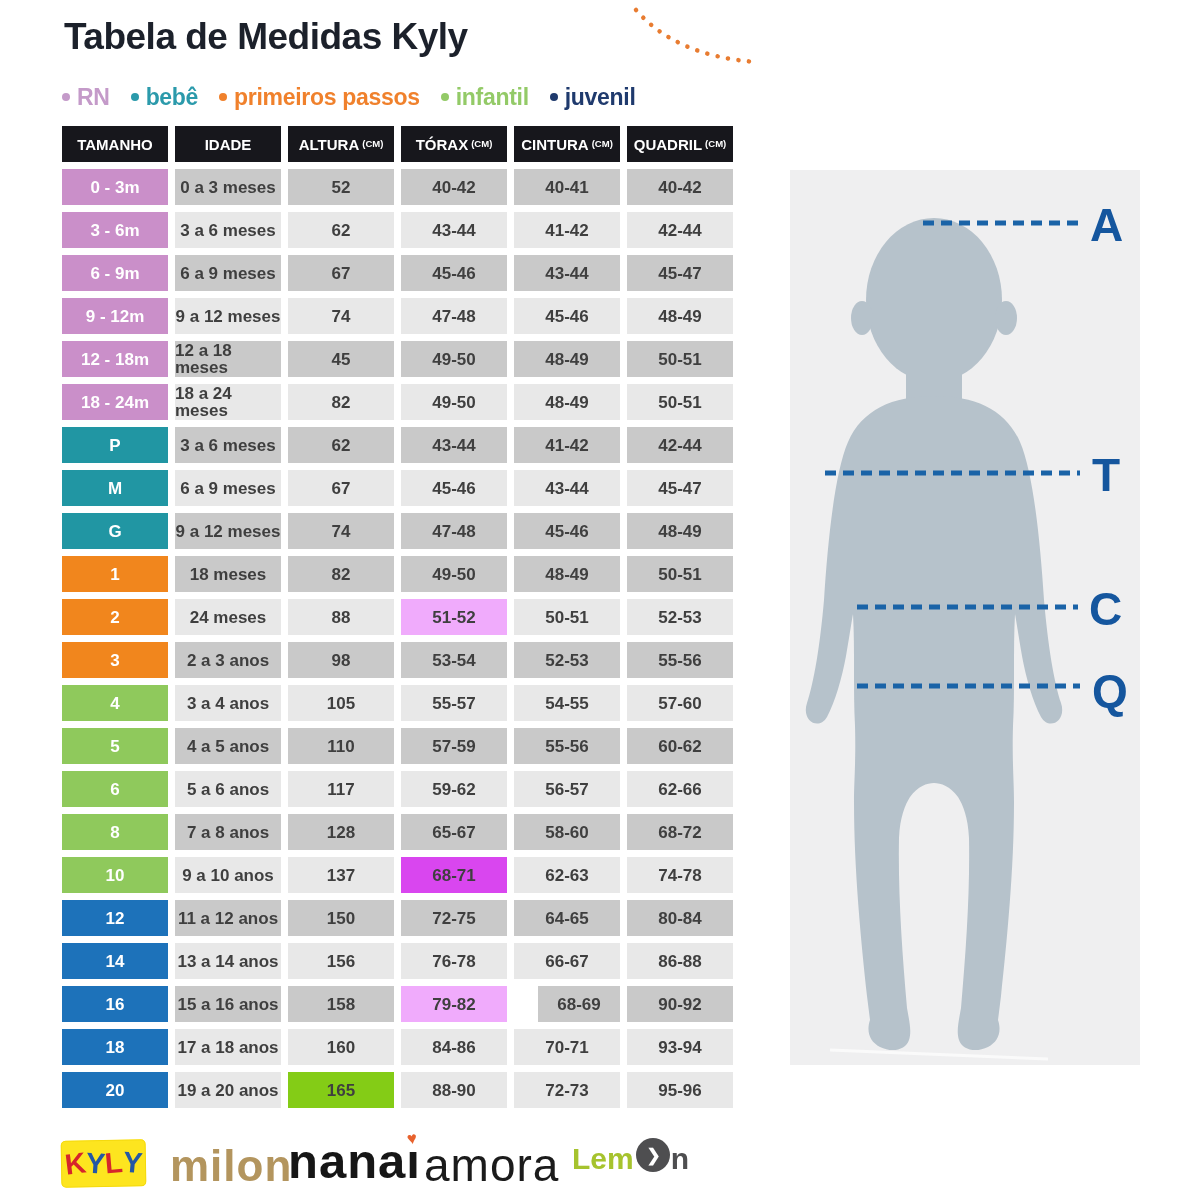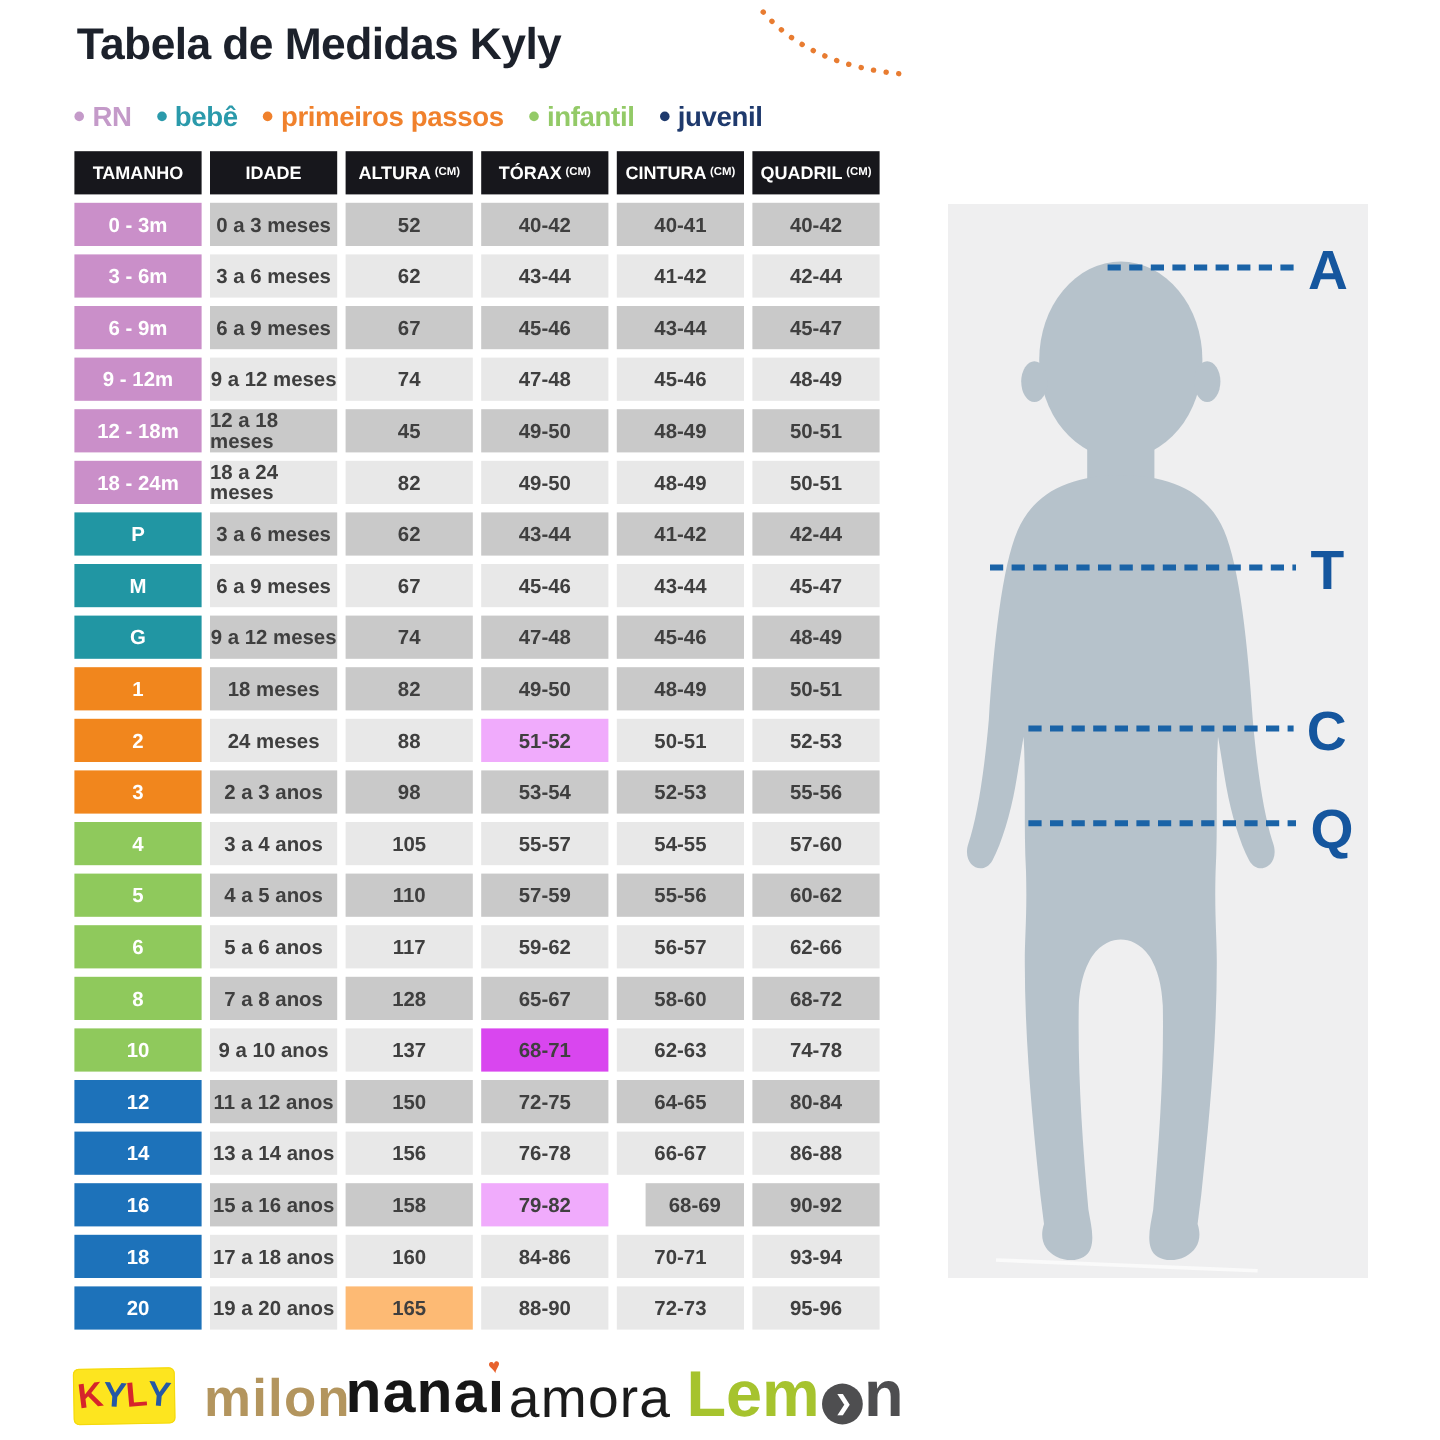--- a/index.html
+++ b/index.html
@@ -50,21 +50,21 @@
   }
   #kyly-logo span{font-size:29px;font-weight:bold;display:inline-block;line-height:1;}
   #milon-logo{left:170px;top:1141px;font-size:44px;font-weight:bold;color:#b3955e;letter-spacing:1px;}
   #nanai-logo{left:288px;top:1133px;font-size:49px;font-weight:bold;color:#161616;letter-spacing:1px;}
   #nanai-logo .accent{
     position:absolute;right:3px;top:-4px;font-size:17px;color:#e8622d;
     transform:rotate(-8deg);font-weight:bold;
   }
   #amora-logo{left:424px;top:1138px;font-size:46px;font-weight:normal;color:#1b1b1b;letter-spacing:1px;}
   #lemon-logo{left:572px;top:1138px;display:flex;align-items:flex-end;}
-  #lemon-logo .lemon-prefix,#lemon-logo .lemon-suffix{font-size:54px;font-weight:bold;line-height:0.92;}
+  #lemon-logo .lemon-prefix,#lemon-logo .lemon-suffix{font-size:30px;font-weight:bold;line-height:0.92;}
   #lemon-o{
     width:34px;height:34px;border-radius:50%;margin:0 1px 1px 2px;
     display:flex;align-items:center;justify-content:center;
   }
   #lemon-o .arrow{color:#ffffff;font-size:17px;font-weight:bold;line-height:1;margin-left:2px;}
 </style>
 </head>
 <body>
 
 <h1 id="page-title" class="abs">Tabela de Medidas Kyly</h1>
@@ -240,21 +240,21 @@
     <div class="cell" style="background: rgb(201, 201, 201); margin-left: 24px;">68-69</div>
     <div class="cell" style="background: rgb(201, 201, 201);">90-92</div>
     <div class="cell size" style="background: rgb(29, 114, 186);">18</div>
     <div class="cell" style="background: rgb(232, 232, 232);">17 a 18 anos</div>
     <div class="cell" style="background: rgb(232, 232, 232);">160</div>
     <div class="cell" style="background: rgb(232, 232, 232);">84-86</div>
     <div class="cell" style="background: rgb(232, 232, 232);">70-71</div>
     <div class="cell" style="background: rgb(232, 232, 232);">93-94</div>
     <div class="cell size" style="background: rgb(29, 114, 186);">20</div>
     <div class="cell" style="background: rgb(232, 232, 232);">19 a 20 anos</div>
-    <div class="cell" style="background: #fdba74;">165</div>
+    <div class="cell" style="background: #84cc16;">165</div>
     <div class="cell" style="background: rgb(232, 232, 232);">88-90</div>
     <div class="cell" style="background: rgb(232, 232, 232);">72-73</div>
     <div class="cell" style="background: rgb(232, 232, 232);">95-96</div>
   </div>
 
 <div id="diagram-panel" class="abs" style="background-color: rgb(239, 239, 240);">
   <svg width="350" height="895" viewBox="0 0 350 895">
 
     <ellipse cx="144" cy="130" rx="68" ry="82" fill="#b6c2cb"></ellipse>
     <ellipse cx="72" cy="148" rx="11" ry="17" fill="#b6c2cb"></ellipse>

